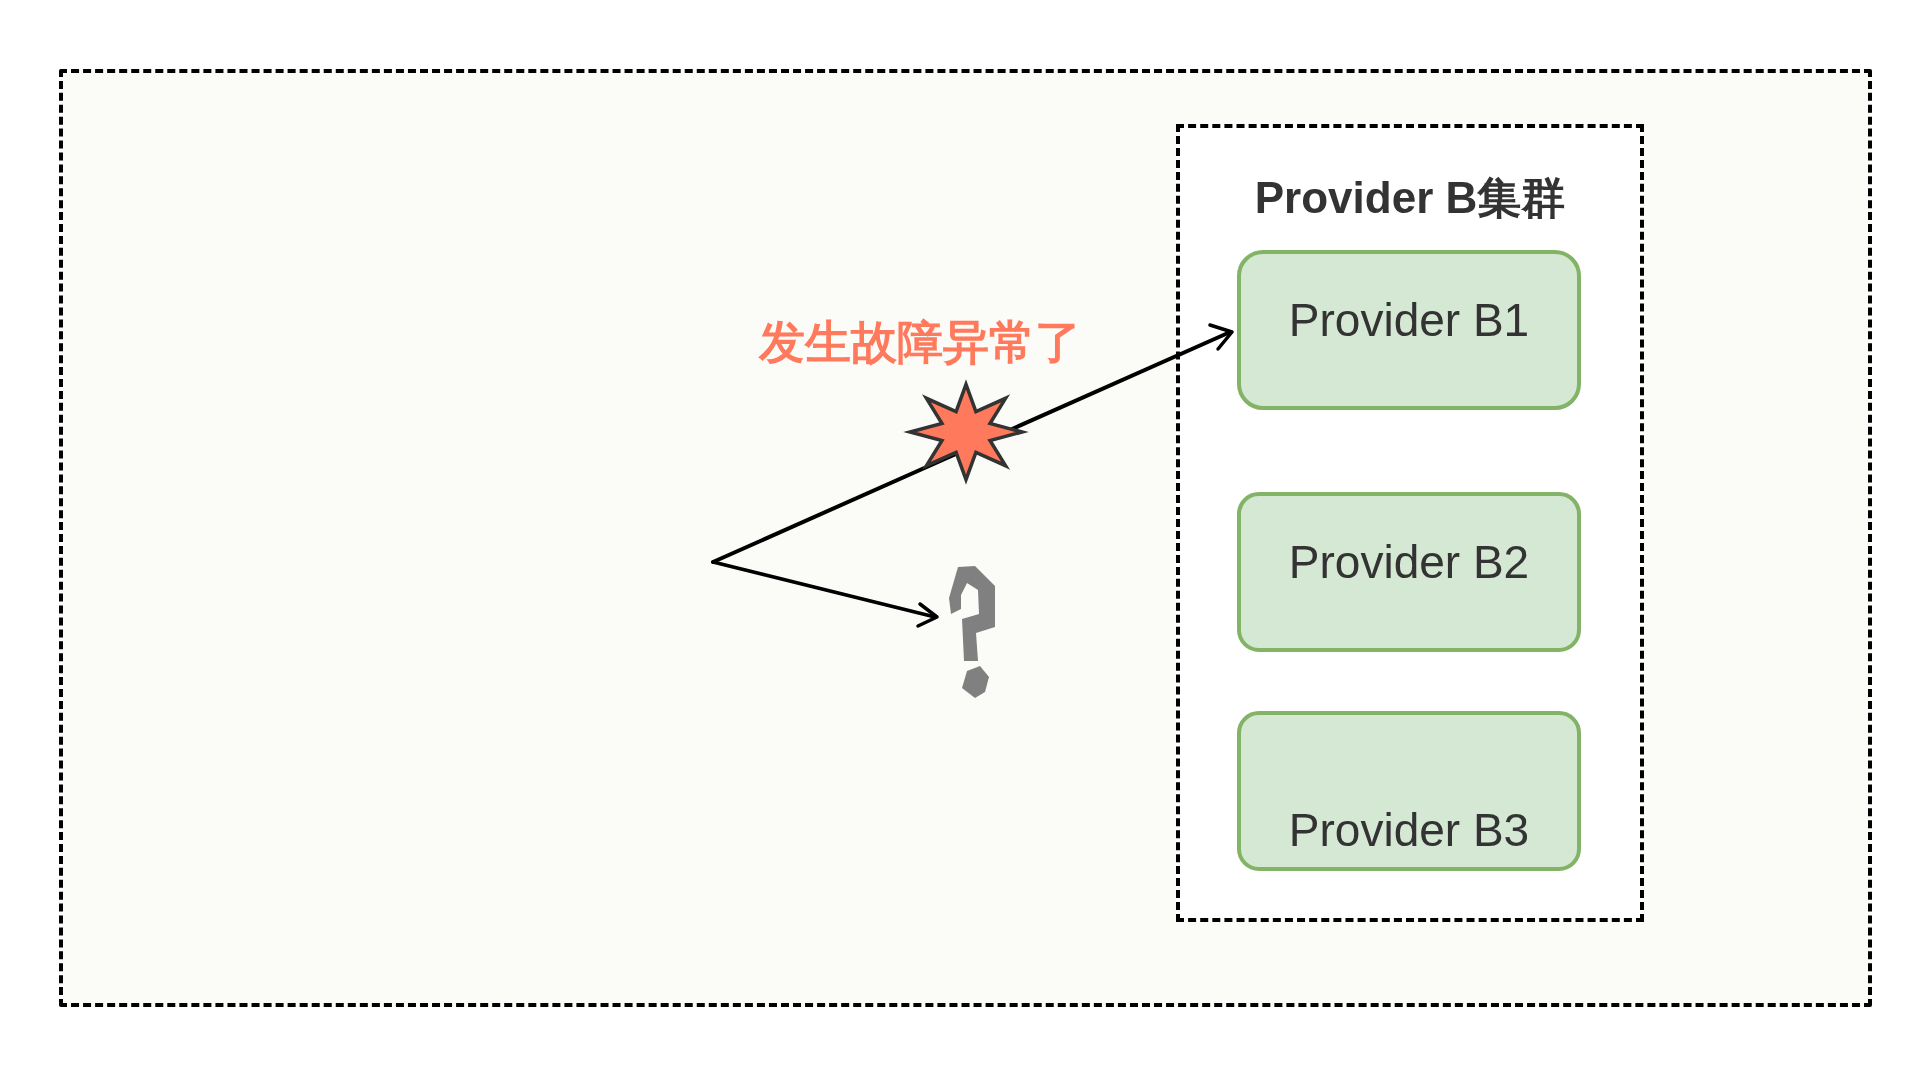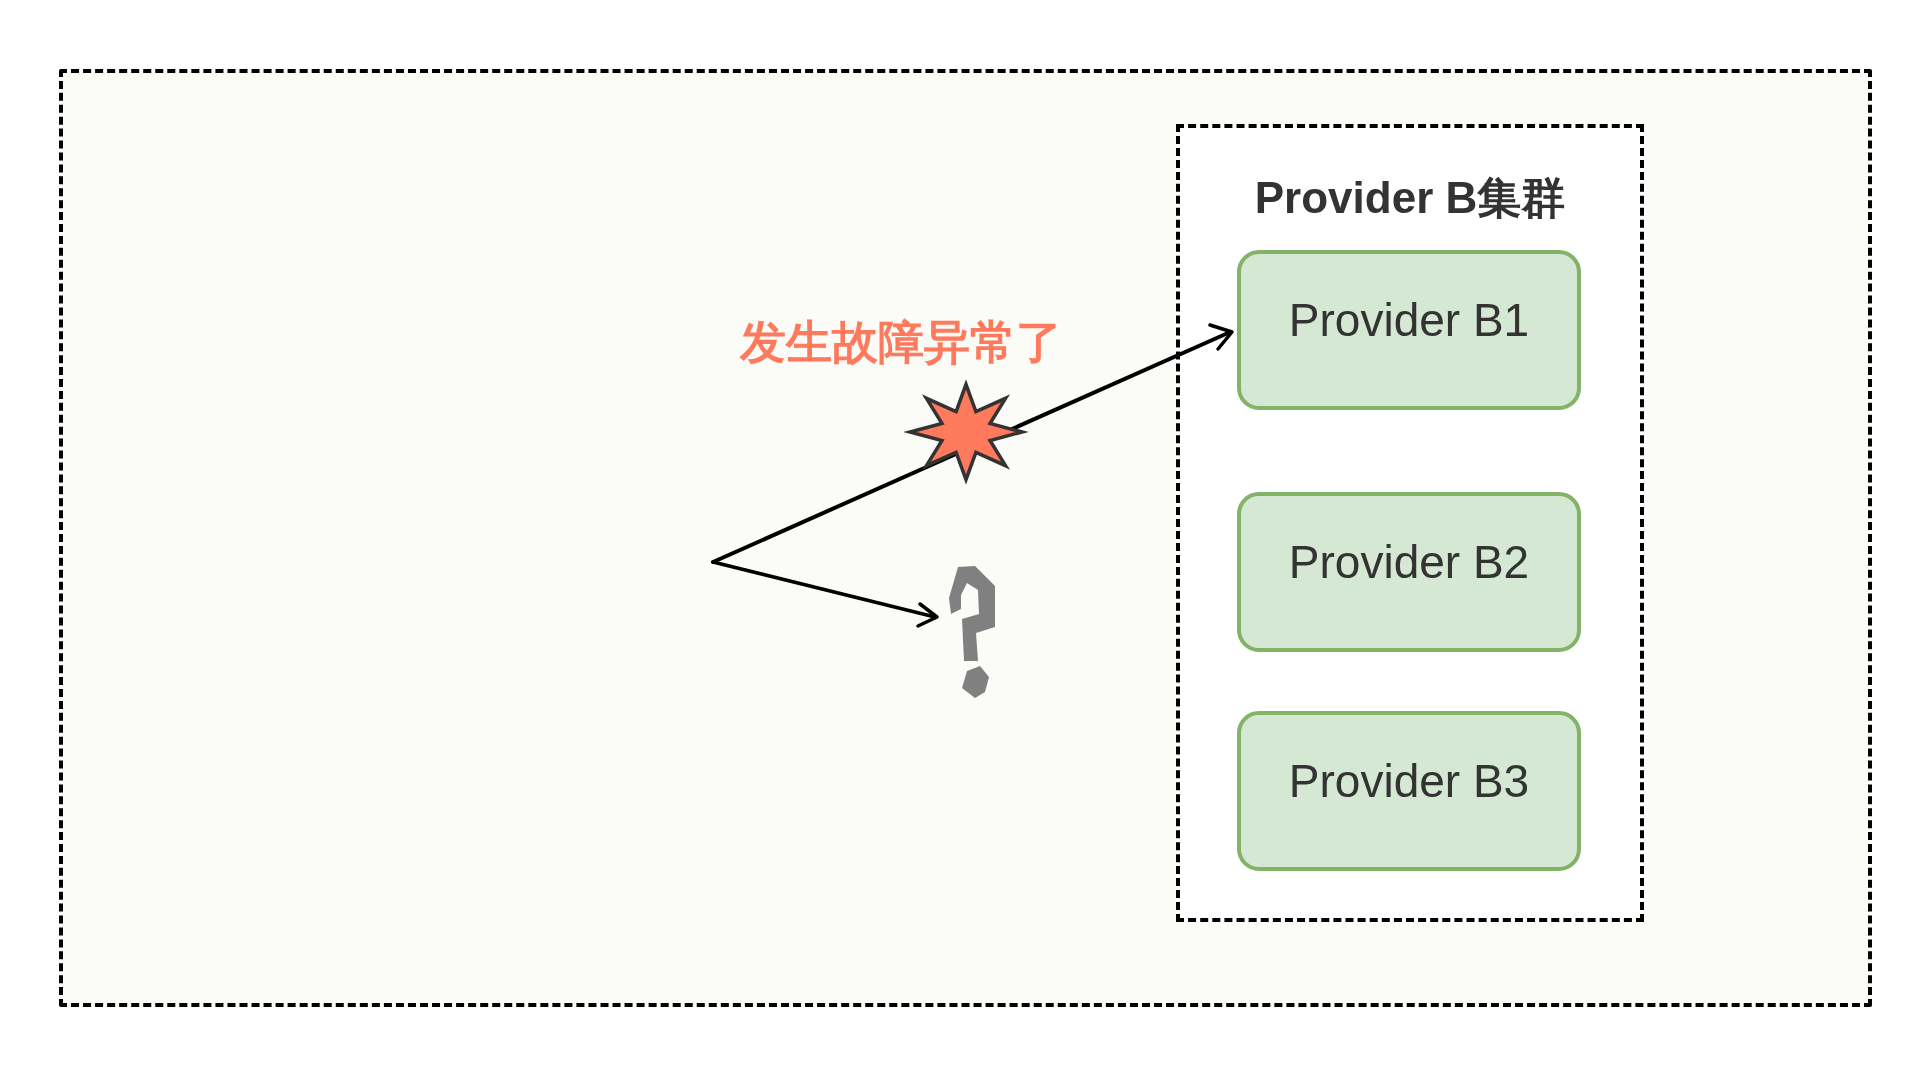--- a/index.html
+++ b/index.html
@@ -11,41 +11,41 @@
   .inner-box { position: absolute; left: 1176px; top: 124px; width: 468px; height: 798px;
                background: #ffffff; border: 4px dashed #000; box-sizing: border-box; }
   .cluster-title { position: absolute; left: 1176px; top: 156px; width: 468px; text-align: center;
                    font-size: 44px; font-weight: bold; color: #333333; line-height: 56px;
                    font-family: "Liberation Sans", "DejaVu Sans", sans-serif; margin-top: 14px; }
   .node { position: absolute; width: 344px; height: 160px; box-sizing: border-box;
           background: #d5e8d4; border: 4px solid #82b366; border-radius: 22px;
           display: flex; align-items: center; justify-content: center;
           font-size: 46px; color: #333333; }
   .node span { display: block; transform: translateY(-10px); }
-  .fault-label { position: absolute; left: 740px; top: 312px; width: 360px; 
+  .fault-label { position: absolute; left: 740px; top: 312px; width: 360px; text-align: center;
                  font-size: 46px; font-weight: bold; color: #ff7a5c; line-height: 60px;
                  font-family: "DejaVu Sans", "Liberation Sans", sans-serif; }
   svg { position: absolute; left: 0; top: 0; }
 </style>
 </head>
 <body>
 
 <div id="canvas">
   <div class="outer-box"></div>
   <div class="inner-box"></div>
   <div class="cluster-title">Provider B集群</div>
 
 
-  <div class="node" style="left:1237px; top:250px;">
+  <div class="node" style="left:1237px; top:250px;border-radius:26px;">
     <span>Provider B1</span>
   </div>
   <div class="node" style="left:1237px; top:480px;margin-top:12px;">
     <span>Provider B2</span>
   </div>
-  <div class="node" style="left:1237px; top:711px;">
+  <div class="node" style="left:1237px; top:711px;align-items:flex-end;">
     <span>Provider B3</span>
   </div>
 
   <div class="fault-label">发生故障异常了</div>
 
   <svg width="1920" height="1085" viewBox="0 0 1920 1085">
 
     <g>
       <line x1="713" y1="562" x2="1228" y2="333" stroke="#000" stroke-width="4" stroke-linecap="round"></line>
       <path d="M1210 325 L1232 332 L1218 349" fill="none" stroke="#000" stroke-width="3.5" stroke-linejoin="round" stroke-linecap="round"></path>

